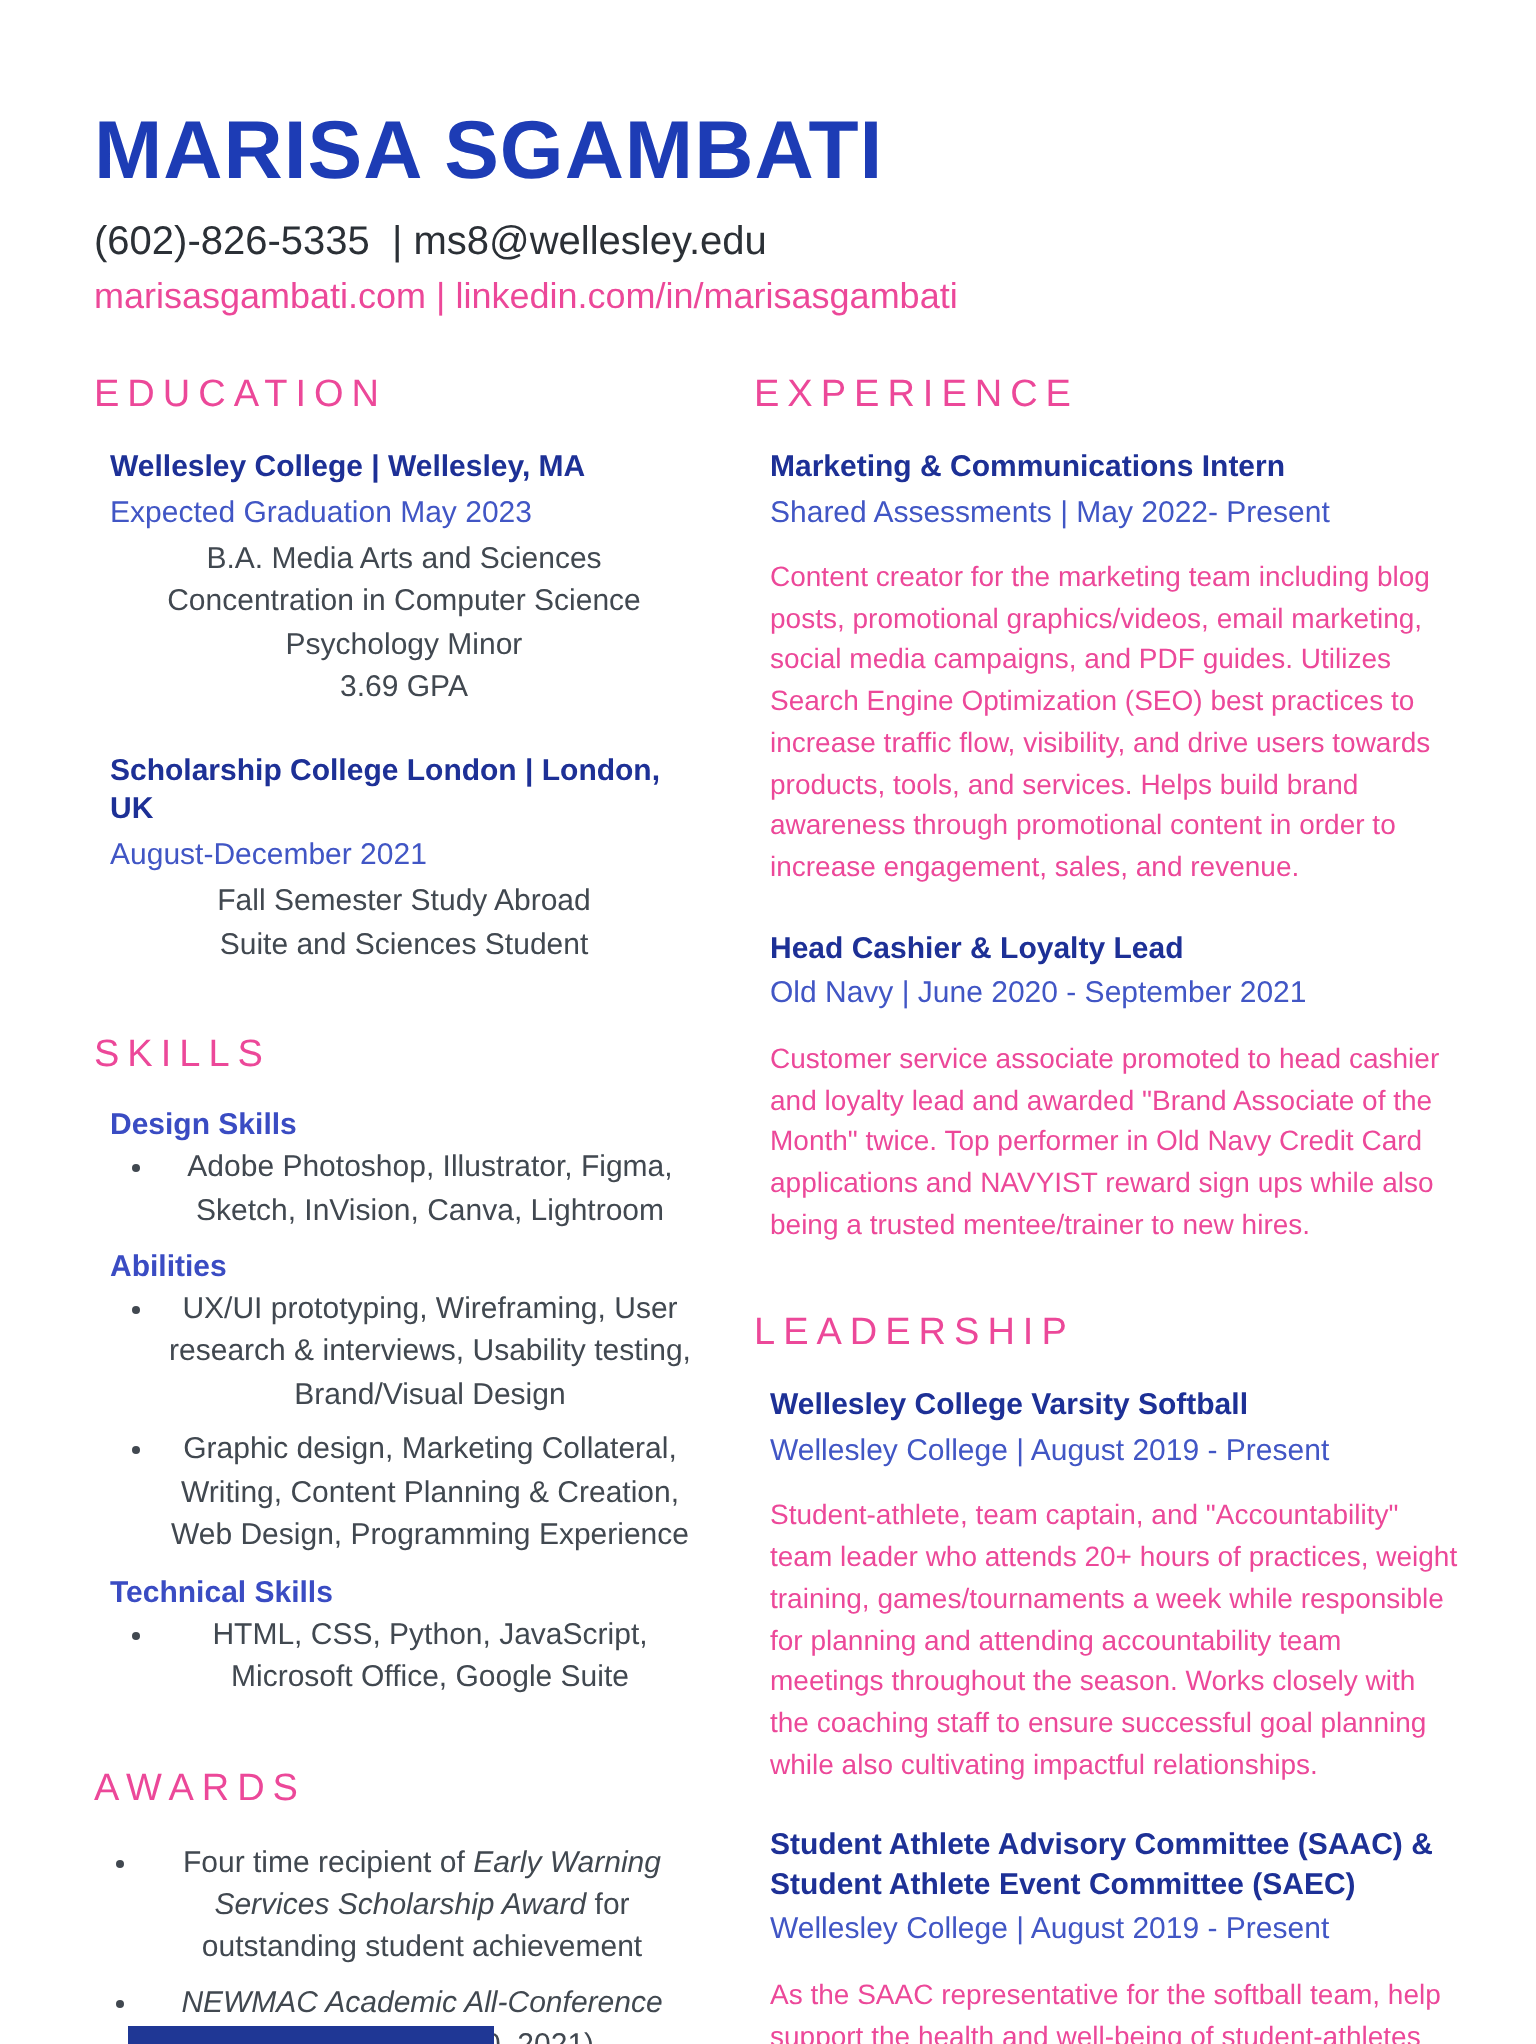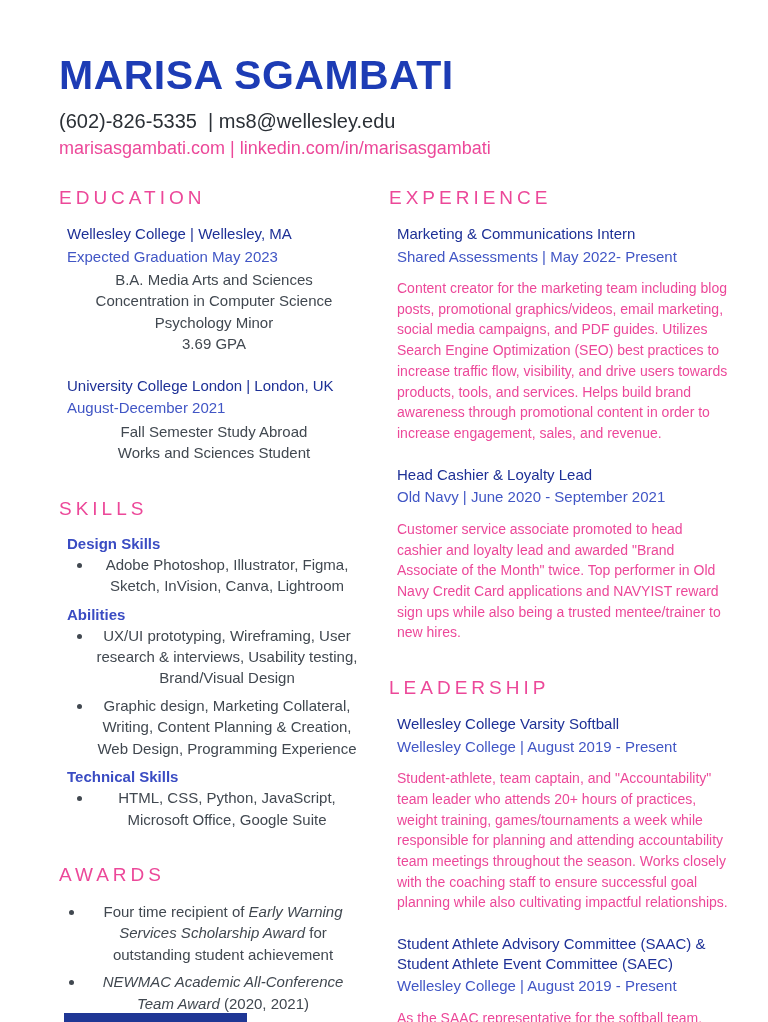--- a/index.html
+++ b/index.html
@@ -9,21 +9,20 @@
   }
   .page {
     position: relative;
     width: 768px;
     height: 1022px;
     background: #ffffff;
     overflow: hidden;
     font-family: "Liberation Sans", "DejaVu Sans", sans-serif;
     color: #414850;
     box-sizing: border-box;
-    padding-left: 12px;
   }
   .header {
     padding: 54px 38px 0 47px;
   }
   .name {
     margin: 0;
     font-size: 41px;
     line-height: 1.05;
     font-weight: 800;
     letter-spacing: 0.5px;
@@ -53,21 +52,21 @@
     font-size: 19px;
     font-weight: 400;
     letter-spacing: 4px;
     color: #ec4899;
   }
   section { margin: 0 0 34px 0; }
   .entry { margin: 0 0 21px 8px; }
   .entry:last-child { margin-bottom: 0; }
   .entry-title {
     font-size: 15px;
-    font-weight: 400;
+    font-weight: 700;
     color: #1d3096;
     line-height: 1.3;
     margin-bottom: 3px;
   }
   .entry-sub {
     font-size: 15px;
     color: #4156c5;
     line-height: 1.3;
     margin-bottom: 3px;
   }
@@ -136,24 +135,24 @@
         <div class="entry">
           <div class="entry-title">Wellesley College | Wellesley, MA</div>
           <div class="entry-sub">Expected Graduation May 2023</div>
           <div class="entry-line">B.A. Media Arts and Sciences</div>
           <div class="entry-line">Concentration in Computer Science</div>
           <div class="entry-line">Psychology Minor</div>
           <div class="entry-line">3.69 GPA</div>
         </div>
 
         <div class="entry">
-          <div class="entry-title">University College London | London, UK</div>
+          <div class="entry-title">Scholarship College London | London, UK</div>
           <div class="entry-sub">August-December 2021</div>
           <div class="entry-line">Fall Semester Study Abroad</div>
-          <div class="entry-line">Works and Sciences Student</div>
+          <div class="entry-line">Suite and Sciences Student</div>
         </div>
       </section>
 
       <section>
         <h2 class="sec-heading">SKILLS</h2>
 
         <div class="skill-group">
           <div class="skill-label">Design Skills</div>
           <ul class="bullets">
             <li>Adobe Photoshop, Illustrator, Figma, Sketch, InVision, Canva, Lightroom</li>

